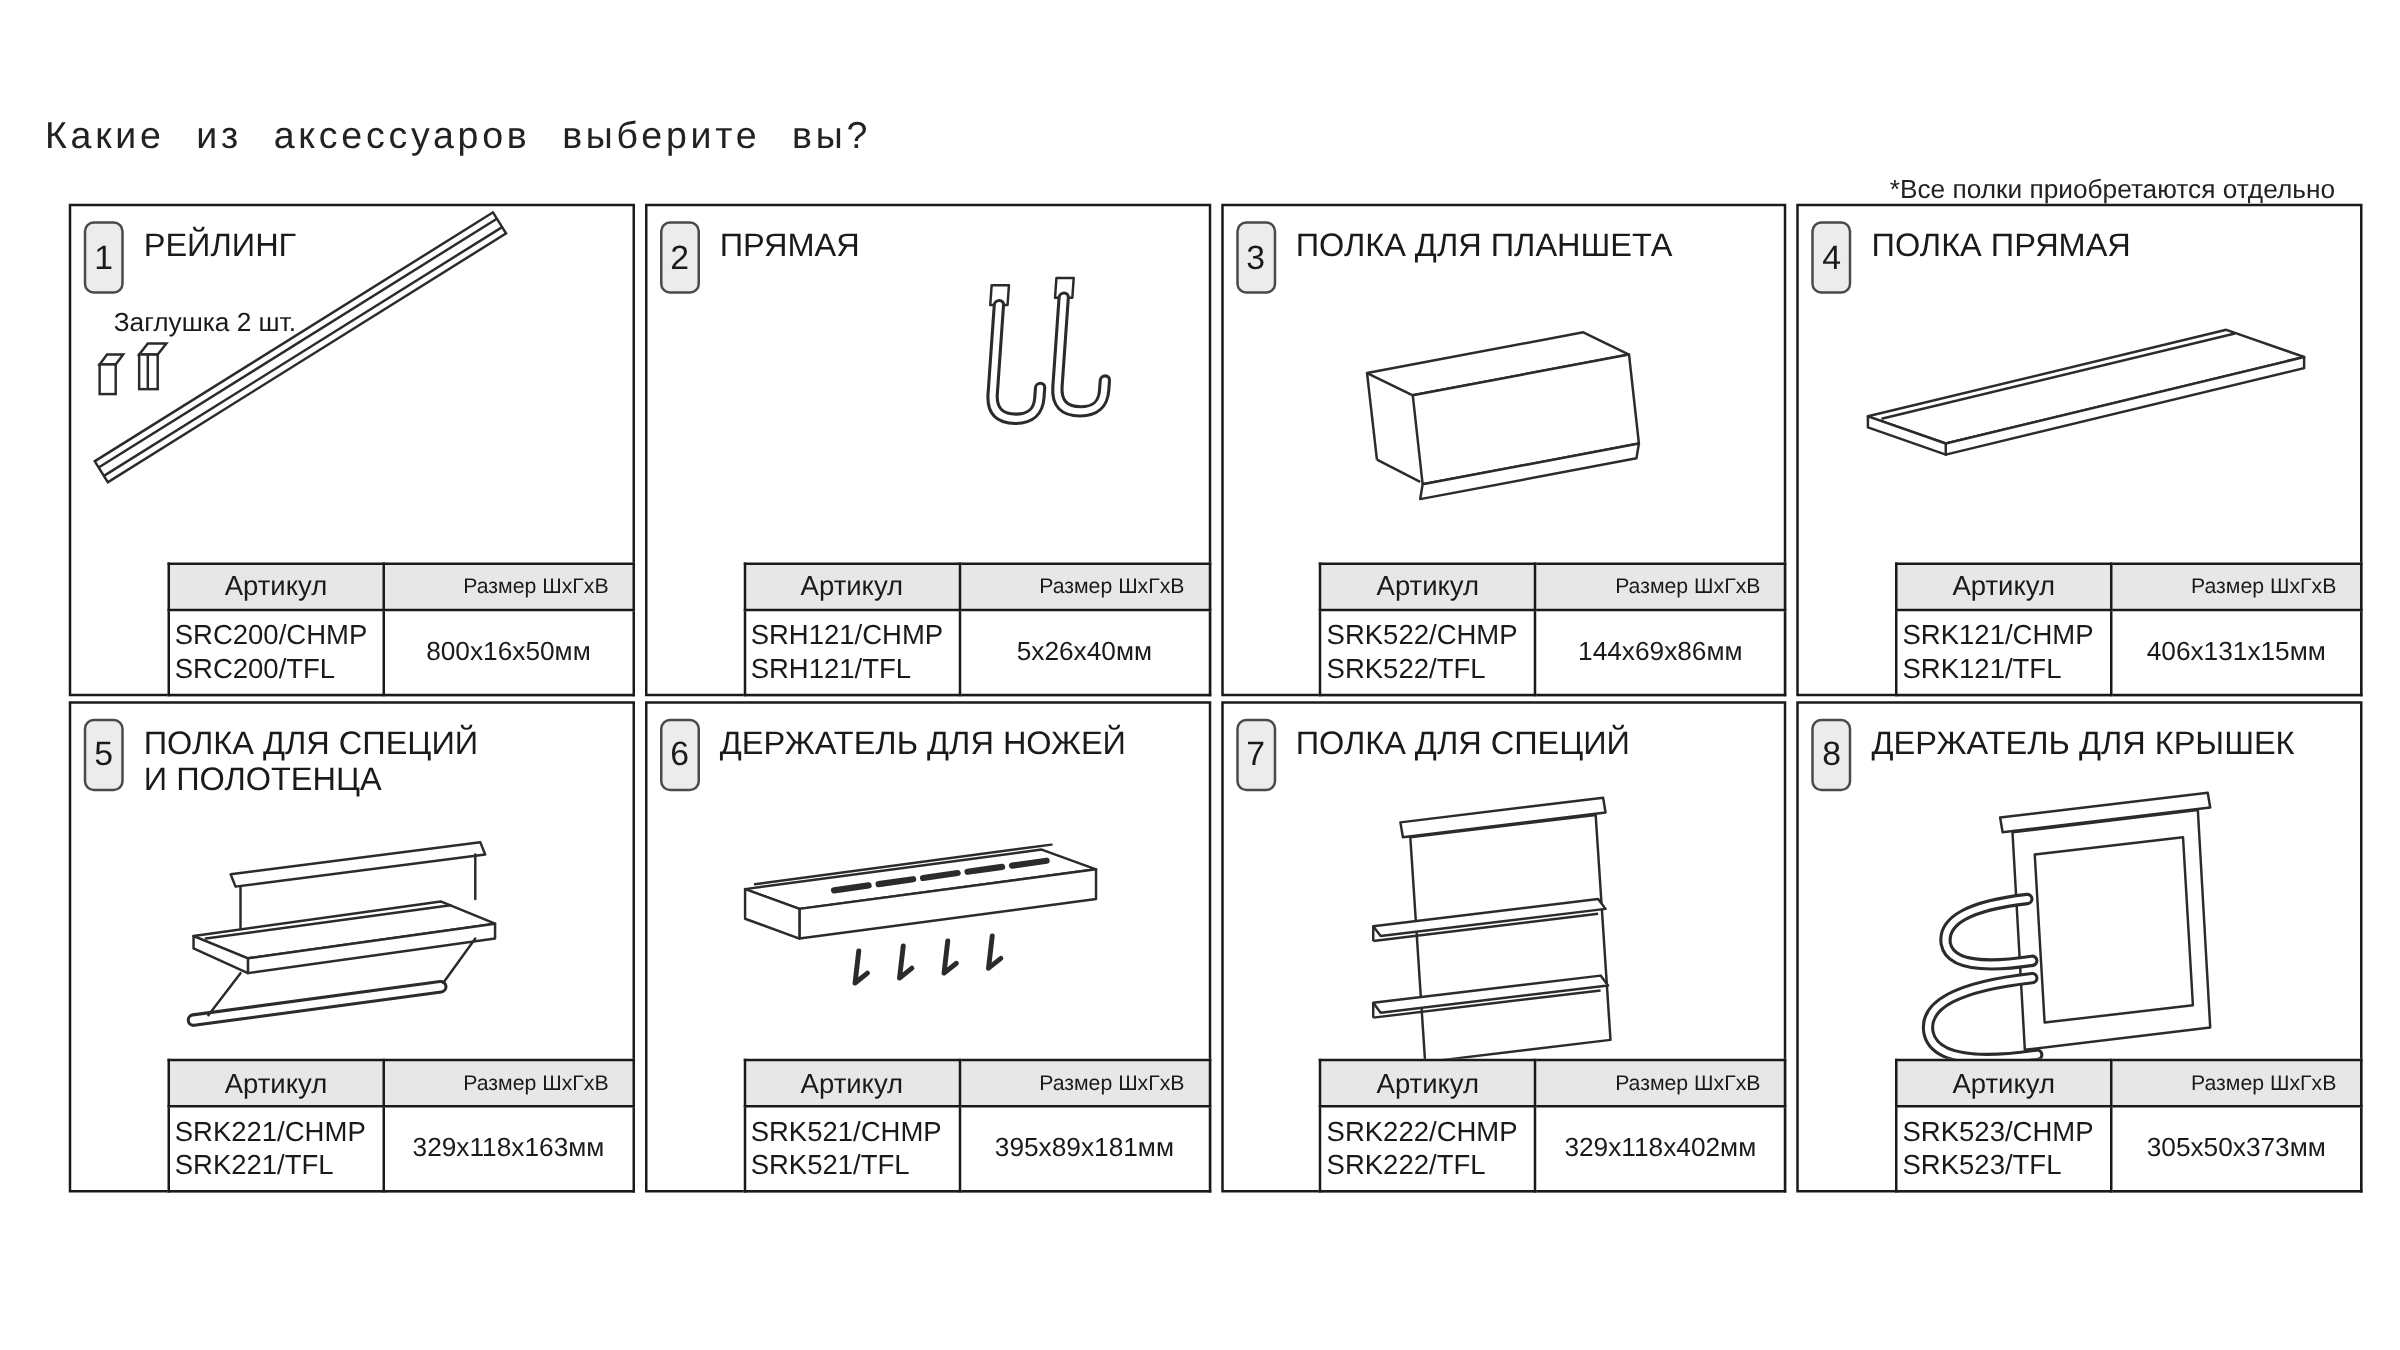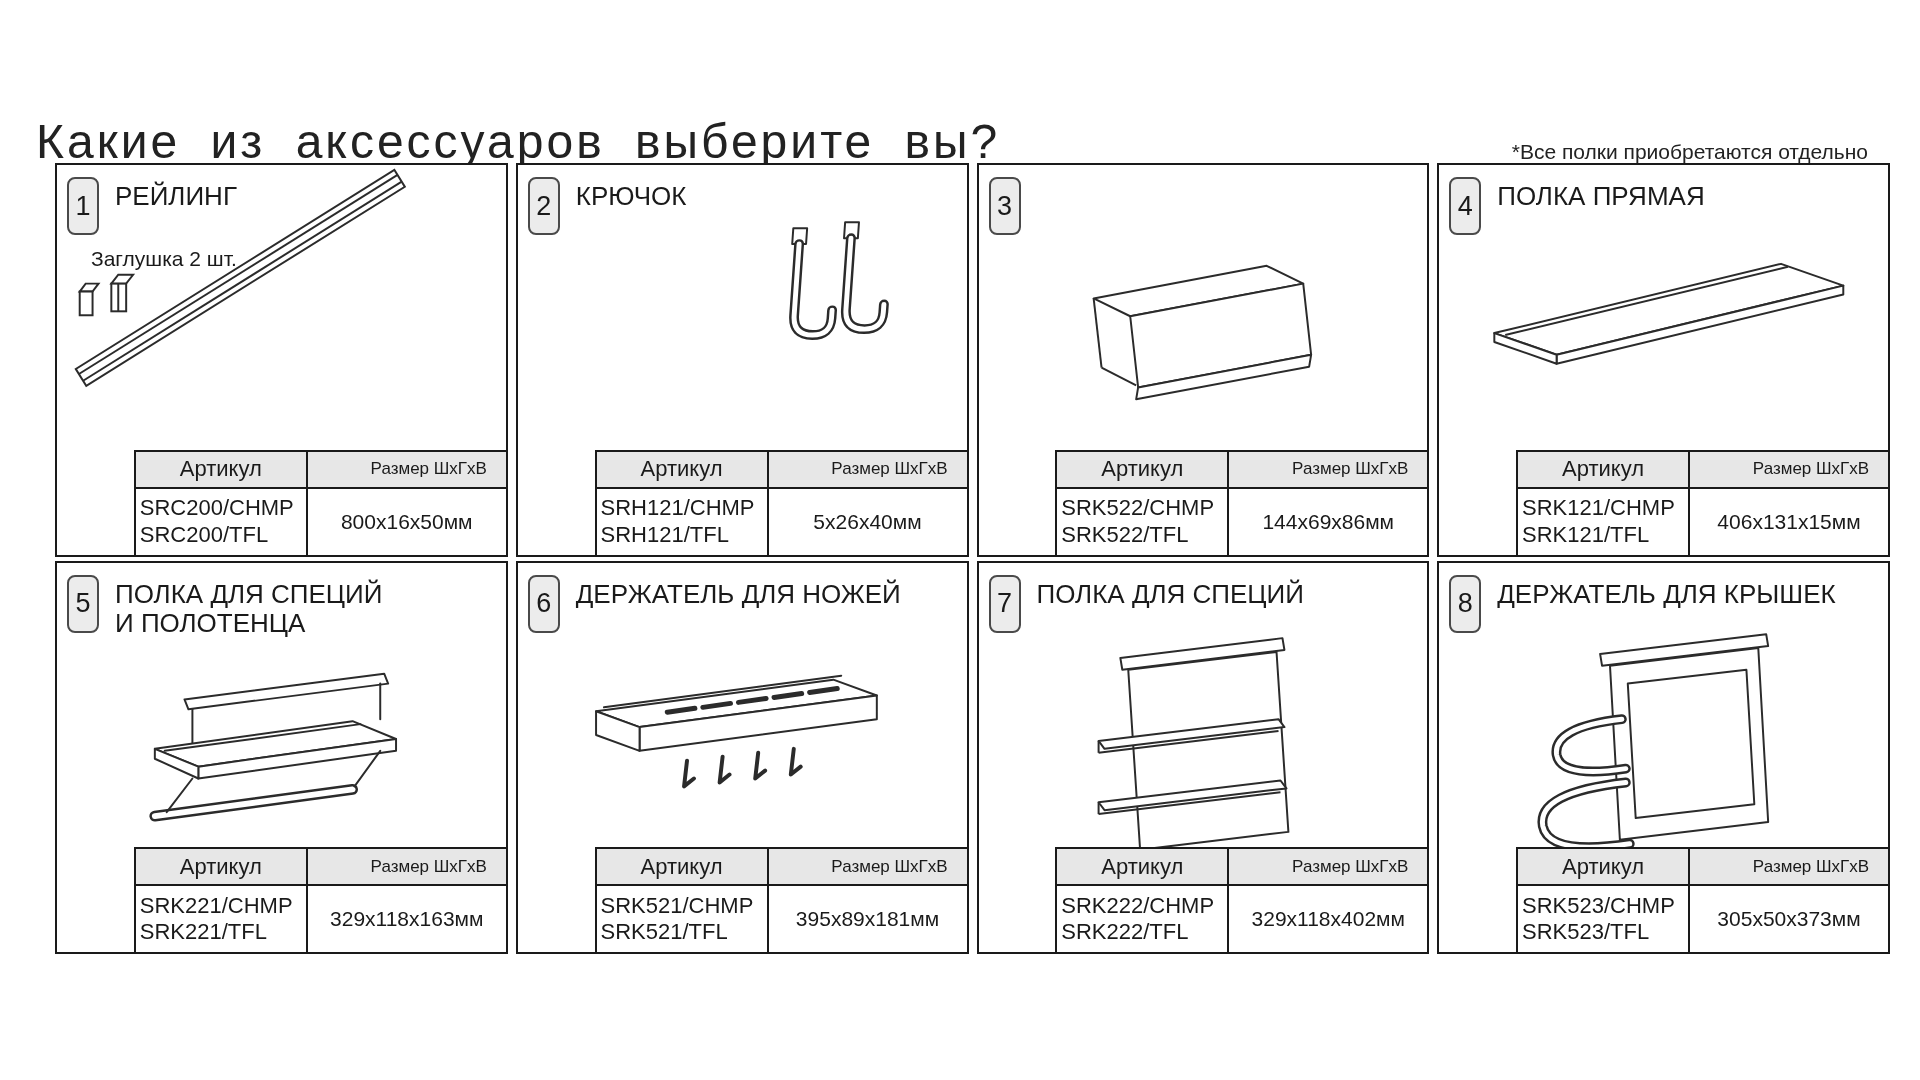--- a/index.html
+++ b/index.html
@@ -1,21 +1,21 @@
 <!DOCTYPE html>
 <html><head>
 <meta charset="utf-8">
 <style>
   html,body { margin:0; padding:0; background:#ffffff; }
   #page {
     position:relative; width:1920px; height:1080px; background:#fff;
     font-family:"Liberation Sans", sans-serif; color:#1a1a1a; overflow:hidden;
   }
   .page-title {
-    position:absolute; left:36px; top:82px; font-size:48px; font-weight:400;
+    position:absolute; left:36px; top:72px; font-size:30px; font-weight:400;
     letter-spacing:3px; word-spacing:14px; color:#222;
   }
   .page-note { position:absolute; right:52px; top:140px; font-size:21px; color:#222; }
   .grid {
     position:absolute; left:55px; top:163px; width:1835px; height:791px;
     display:grid; grid-template-columns:repeat(4,1fr); grid-template-rows:1fr 1fr;
     gap:4px 8px;
   }
   .panel { position:relative; border:2px solid #1a1a1a; background:#fff; }
   .illus { position:absolute; left:0; top:0; width:100%; height:100%; }
@@ -90,21 +90,21 @@
             <path d="M269,80 v72 q0,20 20,20 q18,0 18,-17 v-8" stroke-width="10"></path>
             <path d="M269,80 v72 q0,20 20,20 q18,0 18,-17 v-8" stroke="#fff" stroke-width="5"></path>
             <rect x="314" y="58" width="14" height="16" fill="#fff"></rect>
             <path d="M321,74 v72 q0,20 20,20 q18,0 18,-17 v-8" stroke-width="10"></path>
             <path d="M321,74 v72 q0,20 20,20 q18,0 18,-17 v-8" stroke="#fff" stroke-width="5"></path>
           </g>
         </g>
       </svg>
       <div class="panel-head">
         <div class="badge">2</div>
-        <h2 class="panel-title">КРЮЧОК</h2>
+        <h2 class="panel-title">ПРЯМАЯ</h2>
       </div>
       <table class="spec">
         <tbody>
             <tr>
           <th class="h-art">Артикул</th>
           <th class="h-size">Размер ШхГхВ</th>
         </tr>
         <tr>
           <td class="art">
             <div>SRH121/CHMP</div>
@@ -121,20 +121,21 @@
         <g stroke="#2b2b2b" stroke-width="2" fill="none" stroke-linejoin="round">
           <polygon points="115,135 290,102 327,120 152,153" fill="#fff"></polygon>
           <polygon points="152,153 327,120 335,192 160,225" fill="#fff"></polygon>
           <polygon points="160,225 335,192 333,204 158,237" fill="#fff"></polygon>
           <line x1="115" y1="135" x2="123" y2="205"></line>
           <line x1="123" y1="205" x2="158" y2="223"></line>
         </g>
       </svg>
       <div class="panel-head">
         <div class="badge">3</div>
+        <h2 class="panel-title">ПОЛКА ДЛЯ ПЛАНШЕТА</h2>
       </div>
       <table class="spec">
         <tbody>
             <tr>
           <th class="h-art">Артикул</th>
           <th class="h-size">Размер ШхГхВ</th>
         </tr>
         <tr>
           <td class="art">
             <div>SRK522/CHMP</div>

